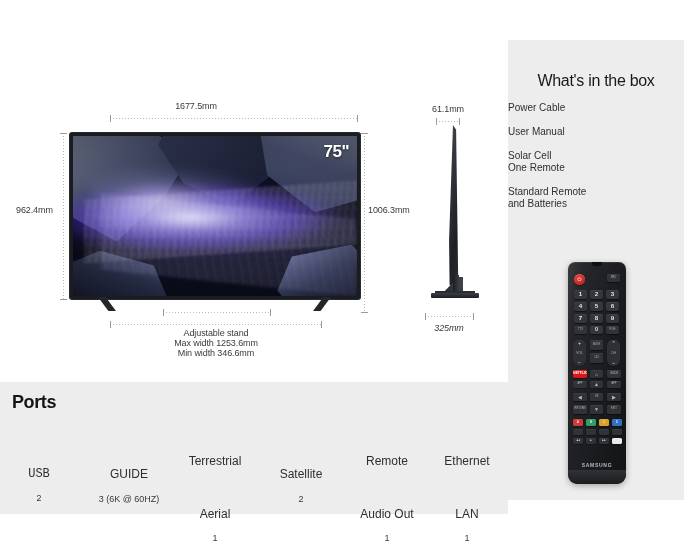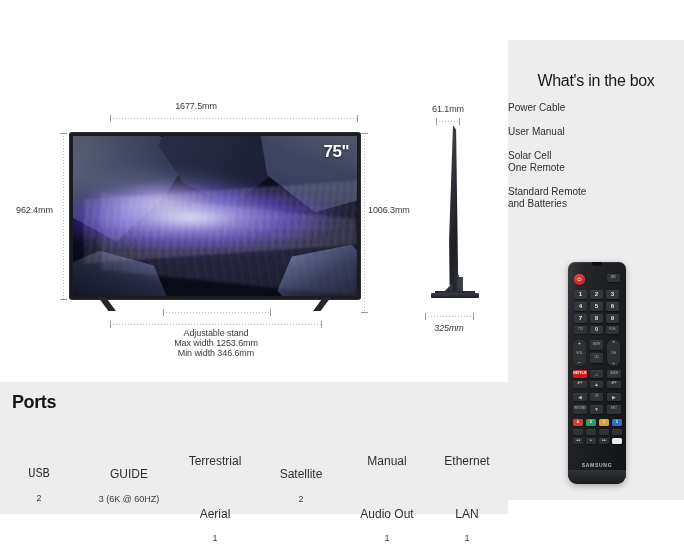--- a/index.html
+++ b/index.html
@@ -316,21 +316,21 @@
       <div class="port-name">Aerial</div>
       <div class="port-value">1</div>
     </div>
 
     <div class="port-col" style="left:262px;width:78px;">
       <div class="port-name">Satellite</div>
       <div class="port-value">2</div>
     </div>
 
     <div class="port-col" style="left:344px;width:86px;top:33px;">
-      <div class="port-name">Manual</div>
+      <div class="port-name">Remote</div>
       <div class="port-name">Audio Out</div>
       <div class="port-value">1</div>
     </div>
 
     <div class="port-col" style="left:432px;width:70px;top:33px;">
       <div class="port-name">Ethernet</div>
       <div class="port-name">LAN</div>
       <div class="port-value">1</div>
     </div>
   </div>

